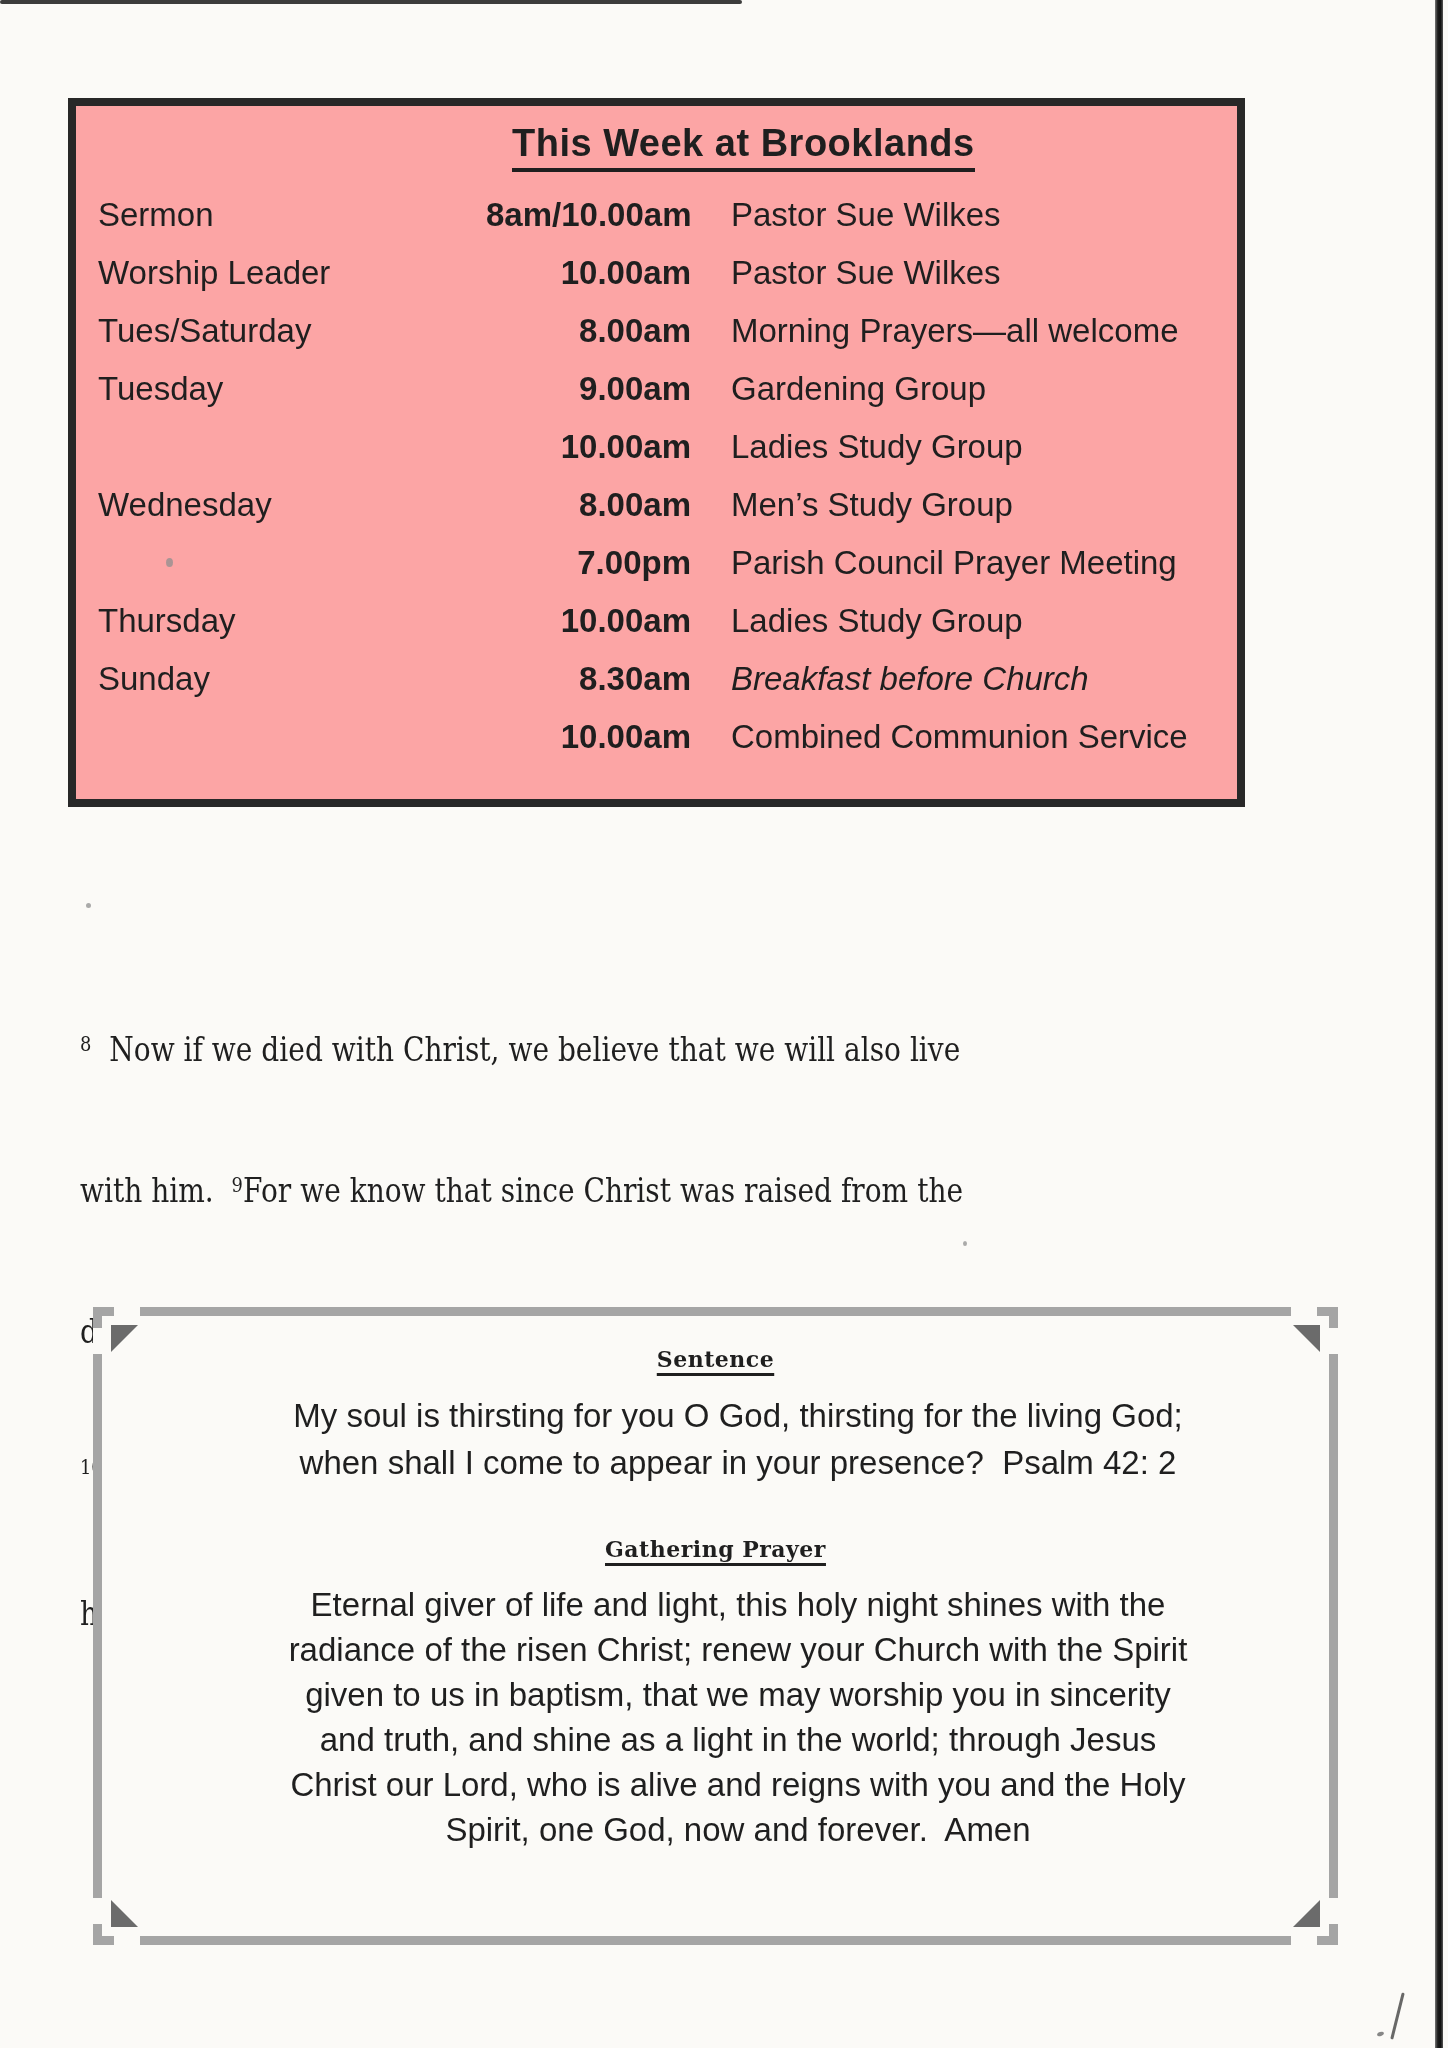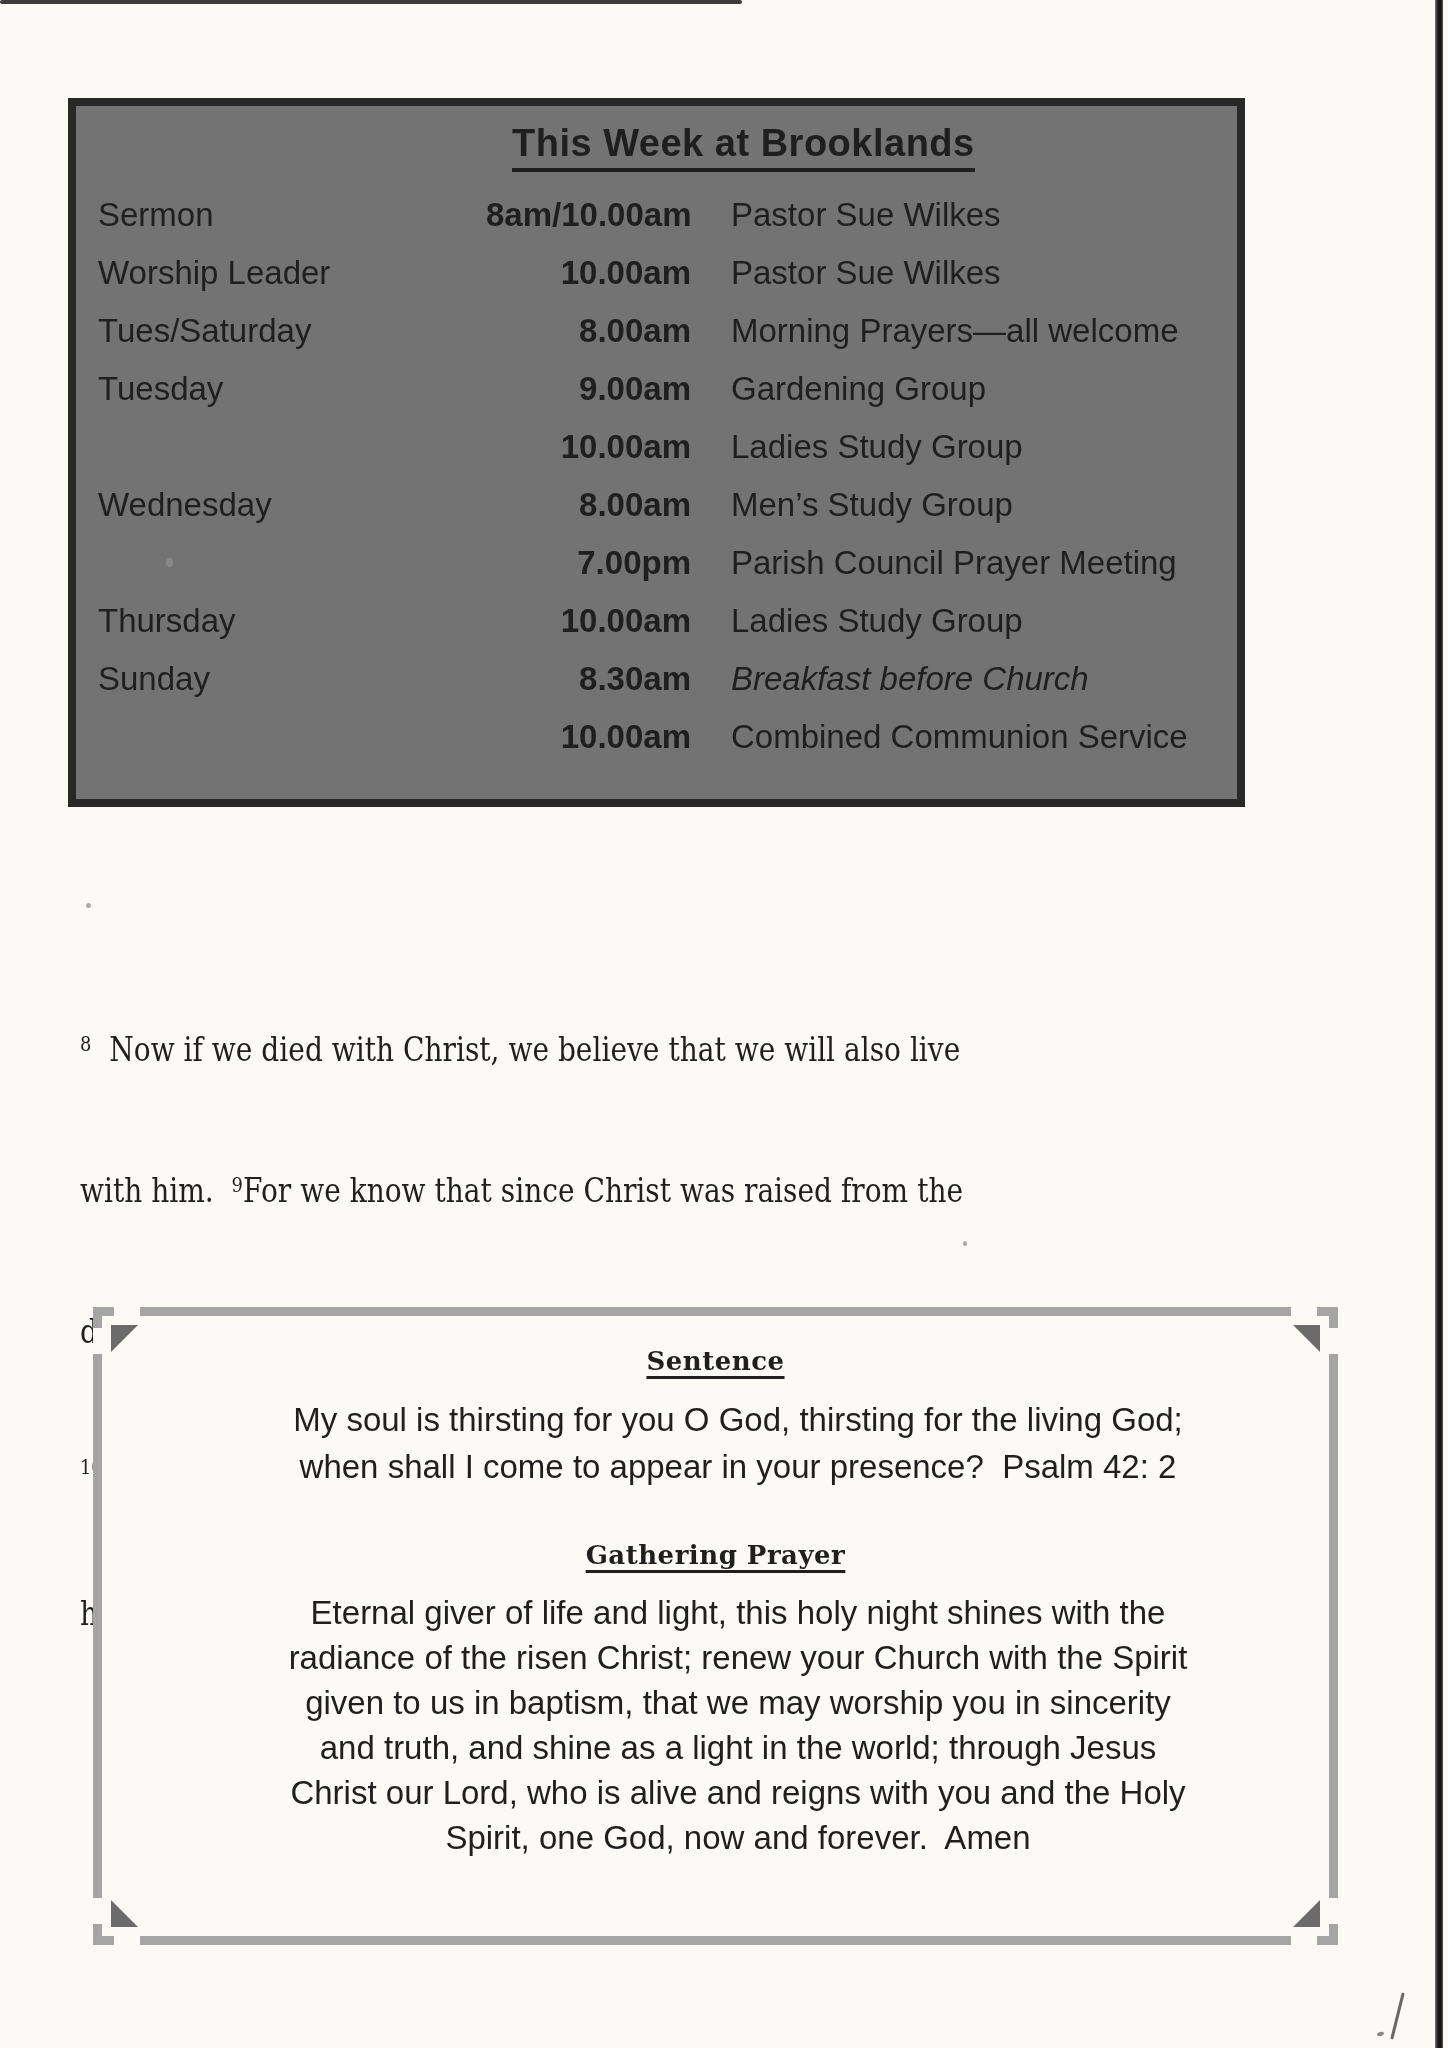--- a/index.html
+++ b/index.html
@@ -13,21 +13,21 @@
   .scan-right-line{position:absolute;left:1435px;top:0;width:8px;height:2048px;
     background:linear-gradient(to right,#777 0%,#1d1d1d 35%,#111 70%,#555 100%);}
   .speck{position:absolute;background:#8f8f8f;border-radius:50%;opacity:.75;}
   .pen-stroke{position:absolute;left:1396px;top:1992px;width:3px;height:48px;background:#4d4d4d;
     transform:rotate(14deg);border-radius:2px;opacity:.85;}
   .pen-dot{position:absolute;left:1377px;top:2032px;width:7px;height:4px;background:#6a6a6a;
     transform:rotate(-20deg);border-radius:50%;opacity:.8;}
   
   .schedule-box{
     position:absolute;left:68px;top:98px;width:1177px;height:709px;
-    border:8px solid #282828;box-sizing:border-box;background:#737373;
+    border:8px solid #282828;box-sizing:border-box;background:#fca5a5;
   }
   .box-title{
     display:inline-block;margin:16px 0 0 436px;
     font-size:38px;font-weight:bold;letter-spacing:.5px;
     border-bottom:4px solid #1f1f1f;padding-bottom:3px;
   }
   .schedule-rows{position:absolute;left:0;right:8px;top:80px;}
   .srow{display:flex;align-items:center;height:58px;font-size:33px;white-space:pre;padding-left:10px;}
   .col-day{width:400px;padding-left:12px;box-sizing:border-box;}
   .col-time{width:205px;text-align:right;font-weight:bold;}
@@ -52,21 +52,21 @@
   .g-tl-h{top:-9px;left:12px;} .g-tl-v{left:-9px;top:12px;}
   .g-tr-h{top:-9px;right:12px;} .g-tr-v{right:-9px;top:12px;}
   .g-bl-h{bottom:-9px;left:12px;} .g-bl-v{left:-9px;bottom:12px;}
   .g-br-h{bottom:-9px;right:12px;} .g-br-v{right:-9px;bottom:12px;}
   .tri{position:absolute;width:27px;height:27px;background:#6b6b6b;}
   .t-tl{left:9px;top:9px;clip-path:polygon(0 0,100% 0,0 100%);}
   .t-tr{right:9px;top:9px;clip-path:polygon(0 0,100% 0,100% 100%);}
   .t-bl{left:9px;bottom:9px;clip-path:polygon(0 0,0 100%,100% 100%);}
   .t-br{right:9px;bottom:9px;clip-path:polygon(100% 0,0 100%,100% 100%);}
   .frame-heading{
-    font-family:"DejaVu Serif",serif;font-size:26px;font-weight:bold;
+    font-family:"DejaVu Serif",serif;font-size:22px;font-weight:bold;
     text-decoration:underline;text-decoration-thickness:3px;text-underline-offset:6px;
     letter-spacing:.5px;
   }
   .h-sentence{margin-top:30px;}
   .h-prayer{margin-top:50px;}
   .cblock{margin-top:20px;padding-left:45px;}
   .cline{font-size:33px;line-height:47px;white-space:pre-wrap;}
   .prayer .cline{line-height:45px;}
 </style>
 </head>

